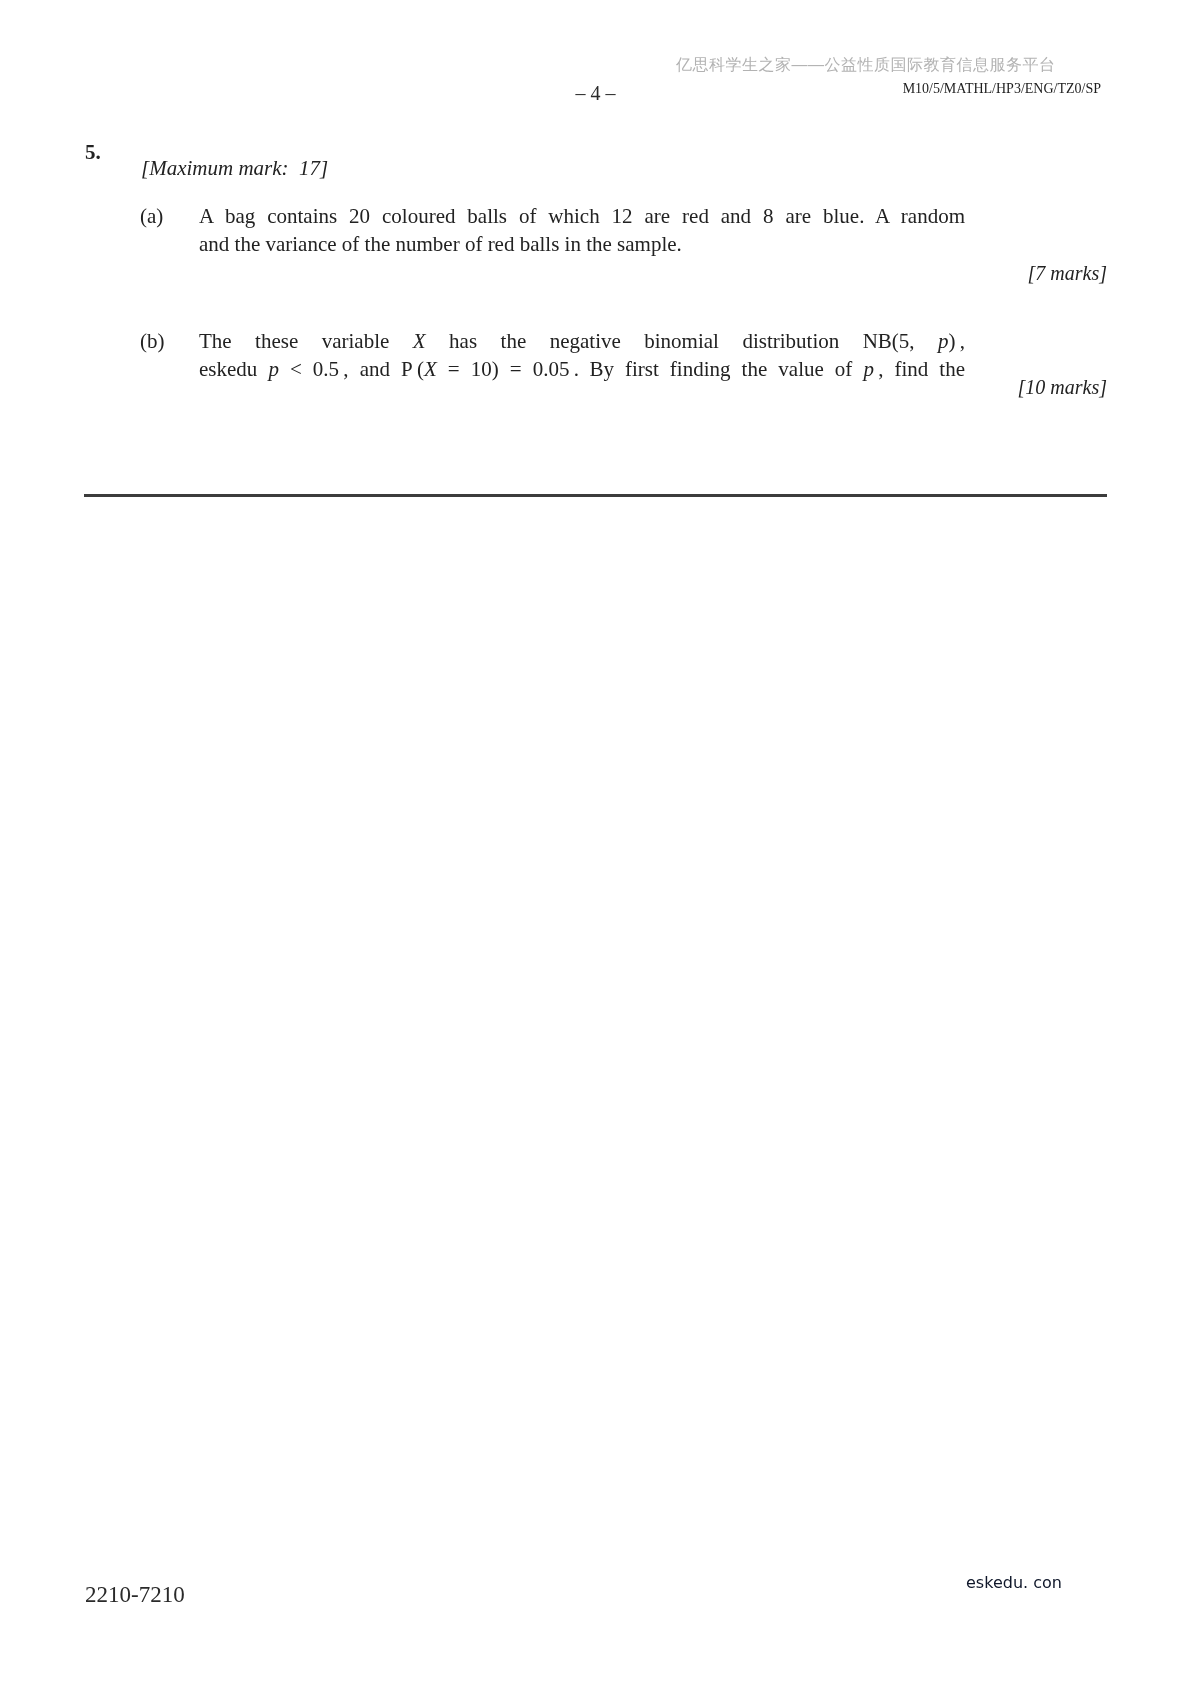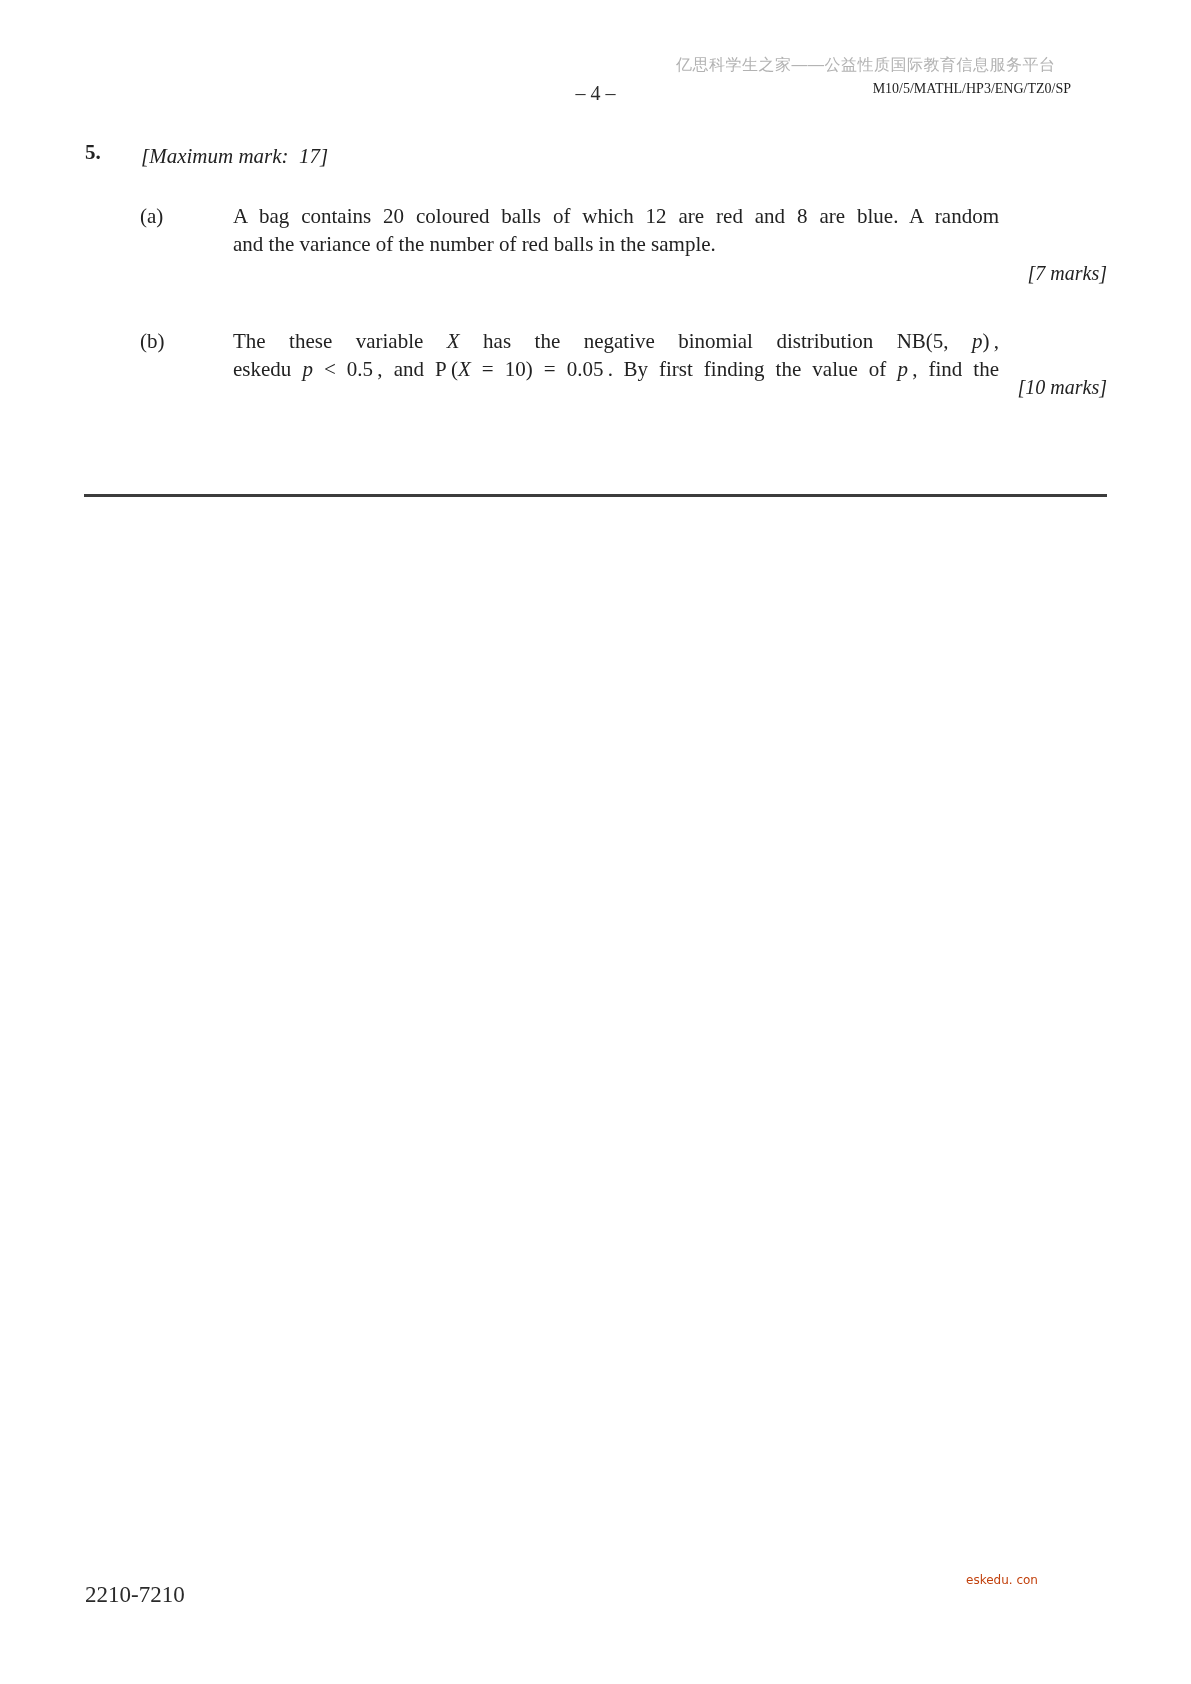--- a/index.html
+++ b/index.html
@@ -5,20 +5,21 @@
   html, body { margin: 0; padding: 0; }
   body { background: #ffffff; }
   .page {
     position: relative;
     width: 1157px;
     height: 1684px;
     background: #ffffff;
     font-family: "Liberation Serif", "DejaVu Serif", serif;
     color: #222222;
     overflow: hidden;
+    padding-left: 30px;
   }
   
   .site-watermark {
     position: absolute;
     top: 55px;
     left: 676px;
     font-family: "Liberation Sans", "DejaVu Sans", sans-serif;
     font-size: 16px;
     letter-spacing: 0.5px;
     color: #b2b2b2;
@@ -45,27 +46,27 @@
   .content {
     position: absolute;
     left: 84px;
     top: 0;
     width: 1023px;
     font-size: 21px;
     line-height: 28px;
   }
   .q-row { position: absolute; top: 138px; left: 0; width: 100%; }
   .q-number { position: absolute; left: 1px; top: 0; font-weight: bold; }
-  .q-maxmark { position: absolute; left: 57px; top: 4px; font-style: italic; }
+  .q-maxmark { position: absolute; left: 57px; top: 16px; font-style: italic; }
 
   .part { position: absolute; left: 0; width: 100%; }
   .part-a { top: 202px; }
   .part-b { top: 327px; }
   .part-label { position: absolute; left: 56px; top: 0; }
-  .part-text { position: absolute; left: 115px; top: 0; width: 766px; margin-left: 34px; }
+  .part-text { position: absolute; left: 115px; top: 0; width: 766px; }
   .tline { text-align: justify; }
   .tline.just { text-align-last: justify; }
   .marks {
     position: absolute;
     right: 0;
     font-style: italic;
     font-size: 20px;
     white-space: nowrap;
   }
   .marks-a { top: 57px; margin-left: 44px; }
@@ -87,22 +88,22 @@
     left: 85px;
     top: 1582px;
     font-size: 23px;
     color: #2a2a2a;
   }
   .footer-watermark {
     position: absolute;
     left: 966px;
     top: 1573px;
     font-family: "DejaVu Sans", "Liberation Sans", sans-serif;
-    font-size: 12px;
-    color: #c2410c;
+    font-size: 16px;
+    color: #0f172a;
     white-space: nowrap;
   }
 </style>
 </head>
 <body>
 
 <div class="page">
 
   <div class="site-watermark">亿思科学生之家——公益性质国际教育信息服务平台</div>
   <div class="page-number">– 4 –</div>

